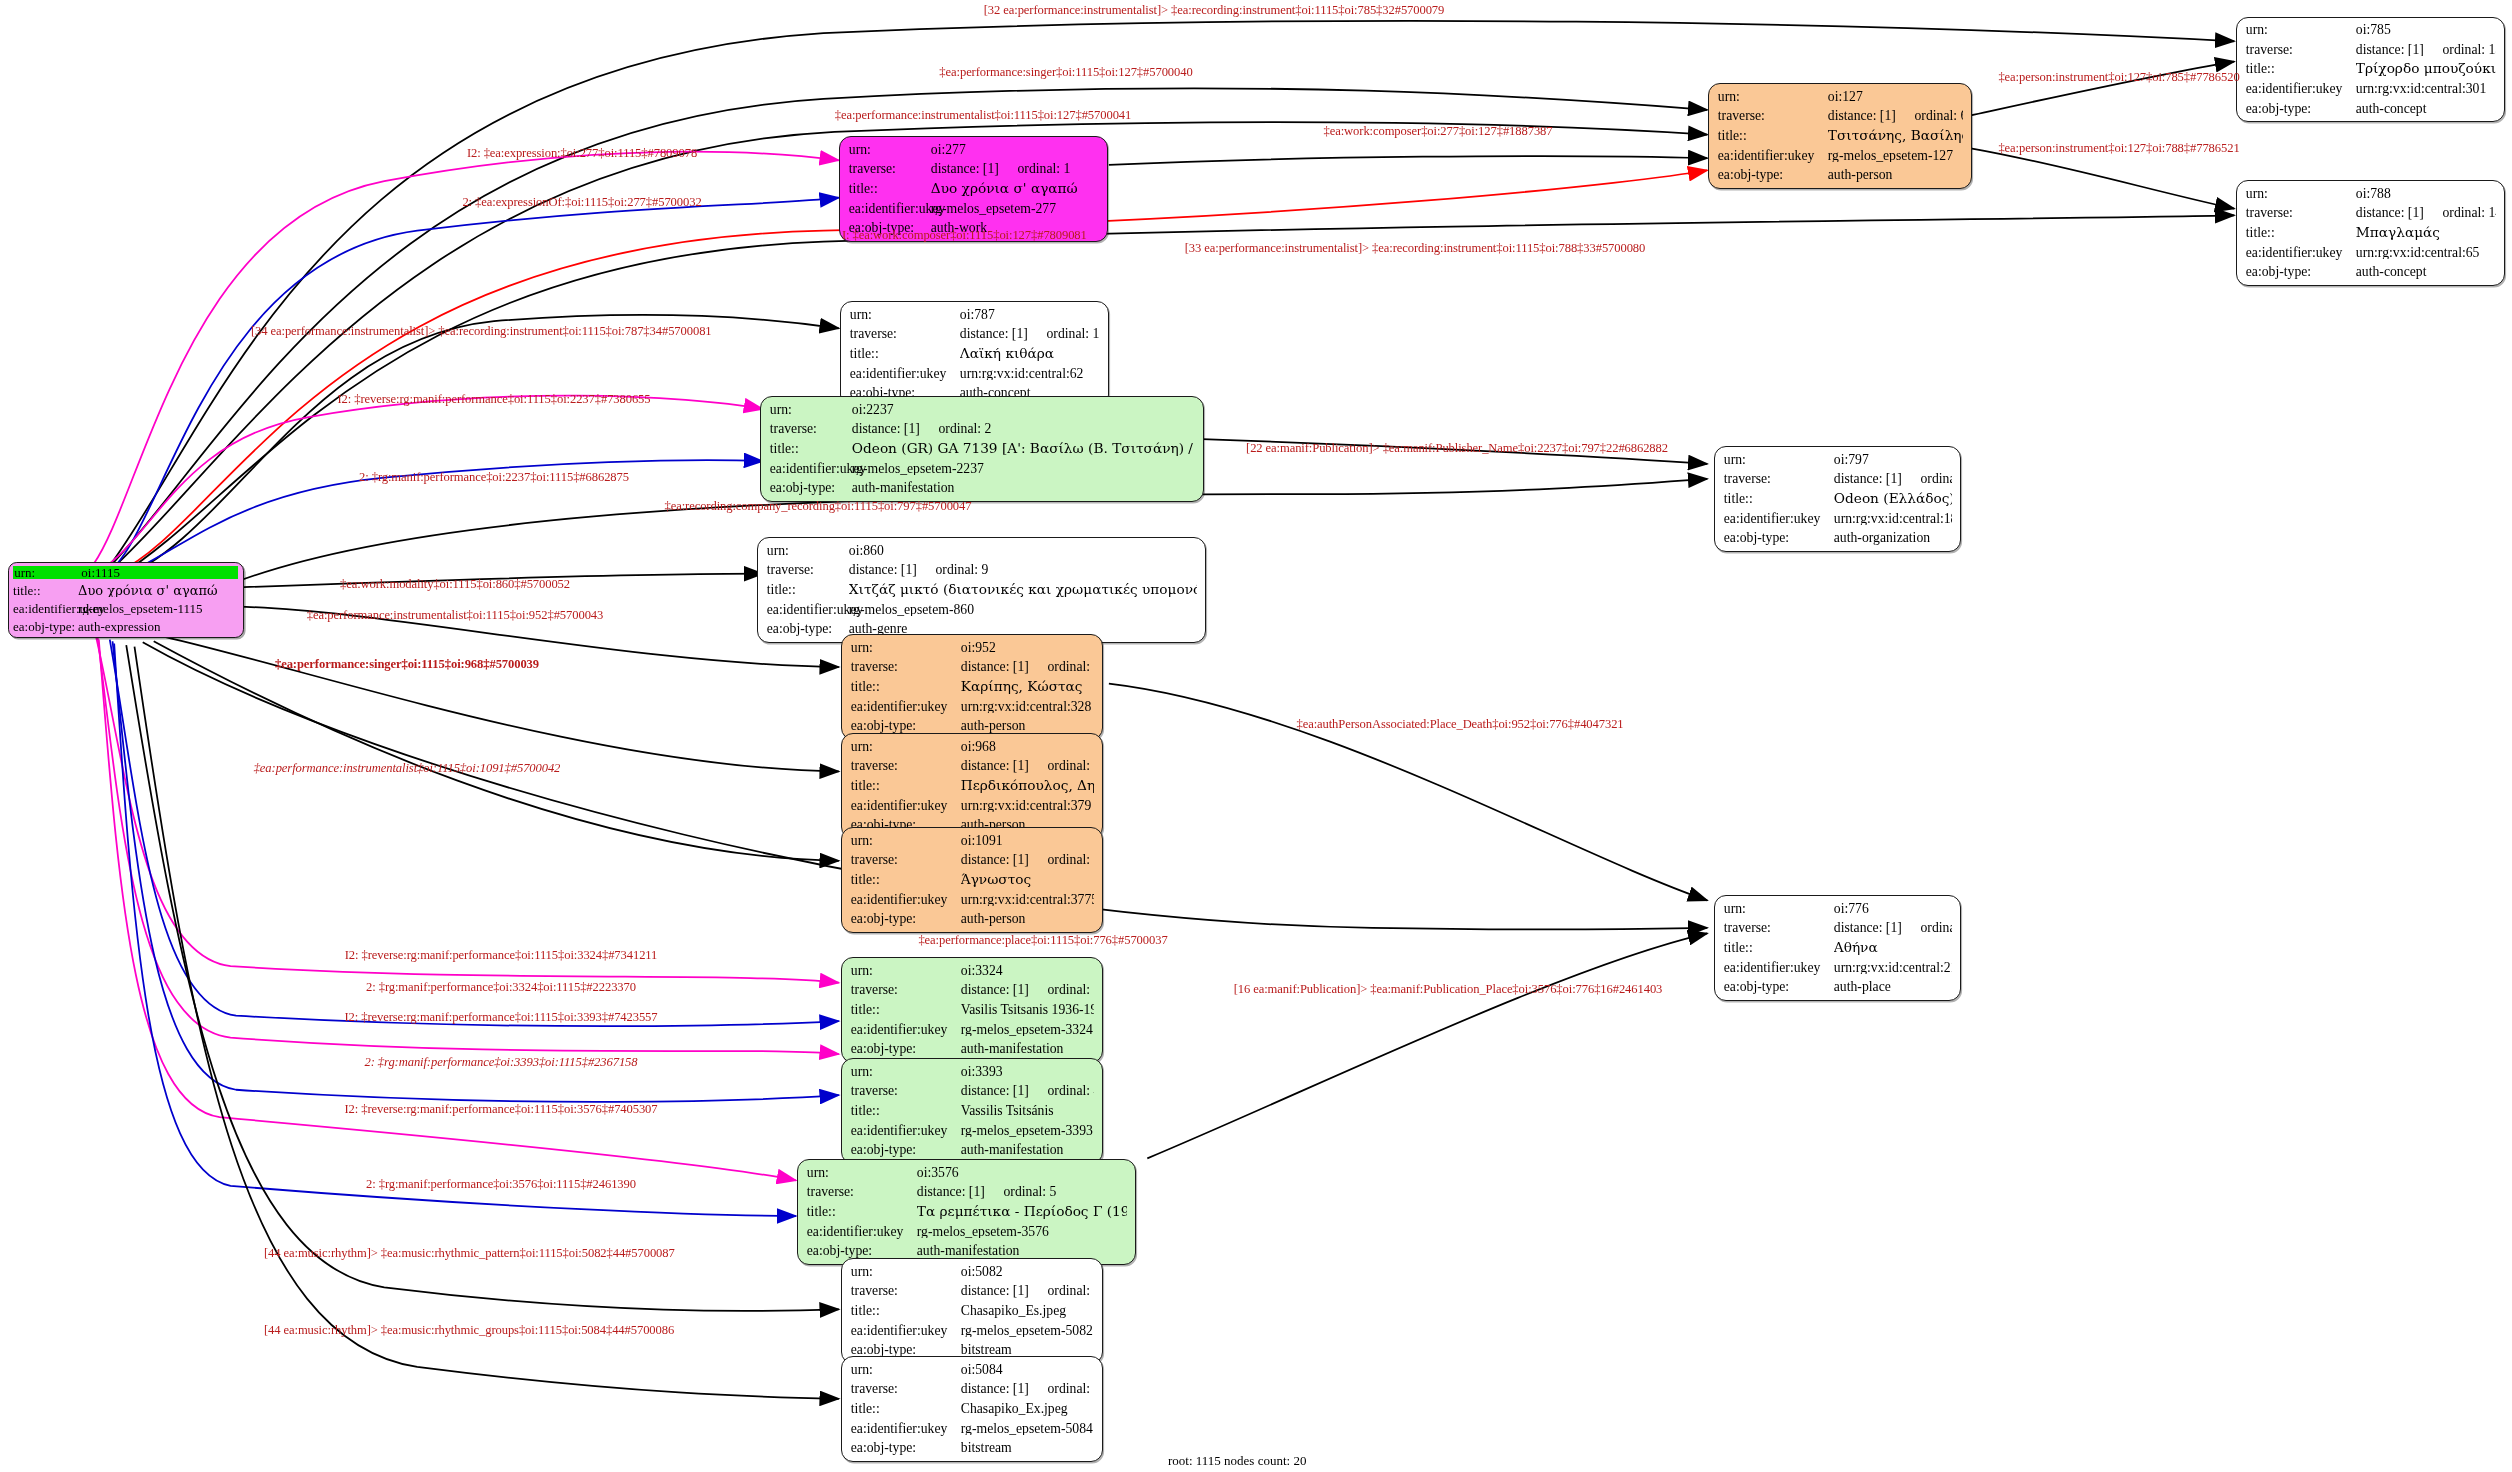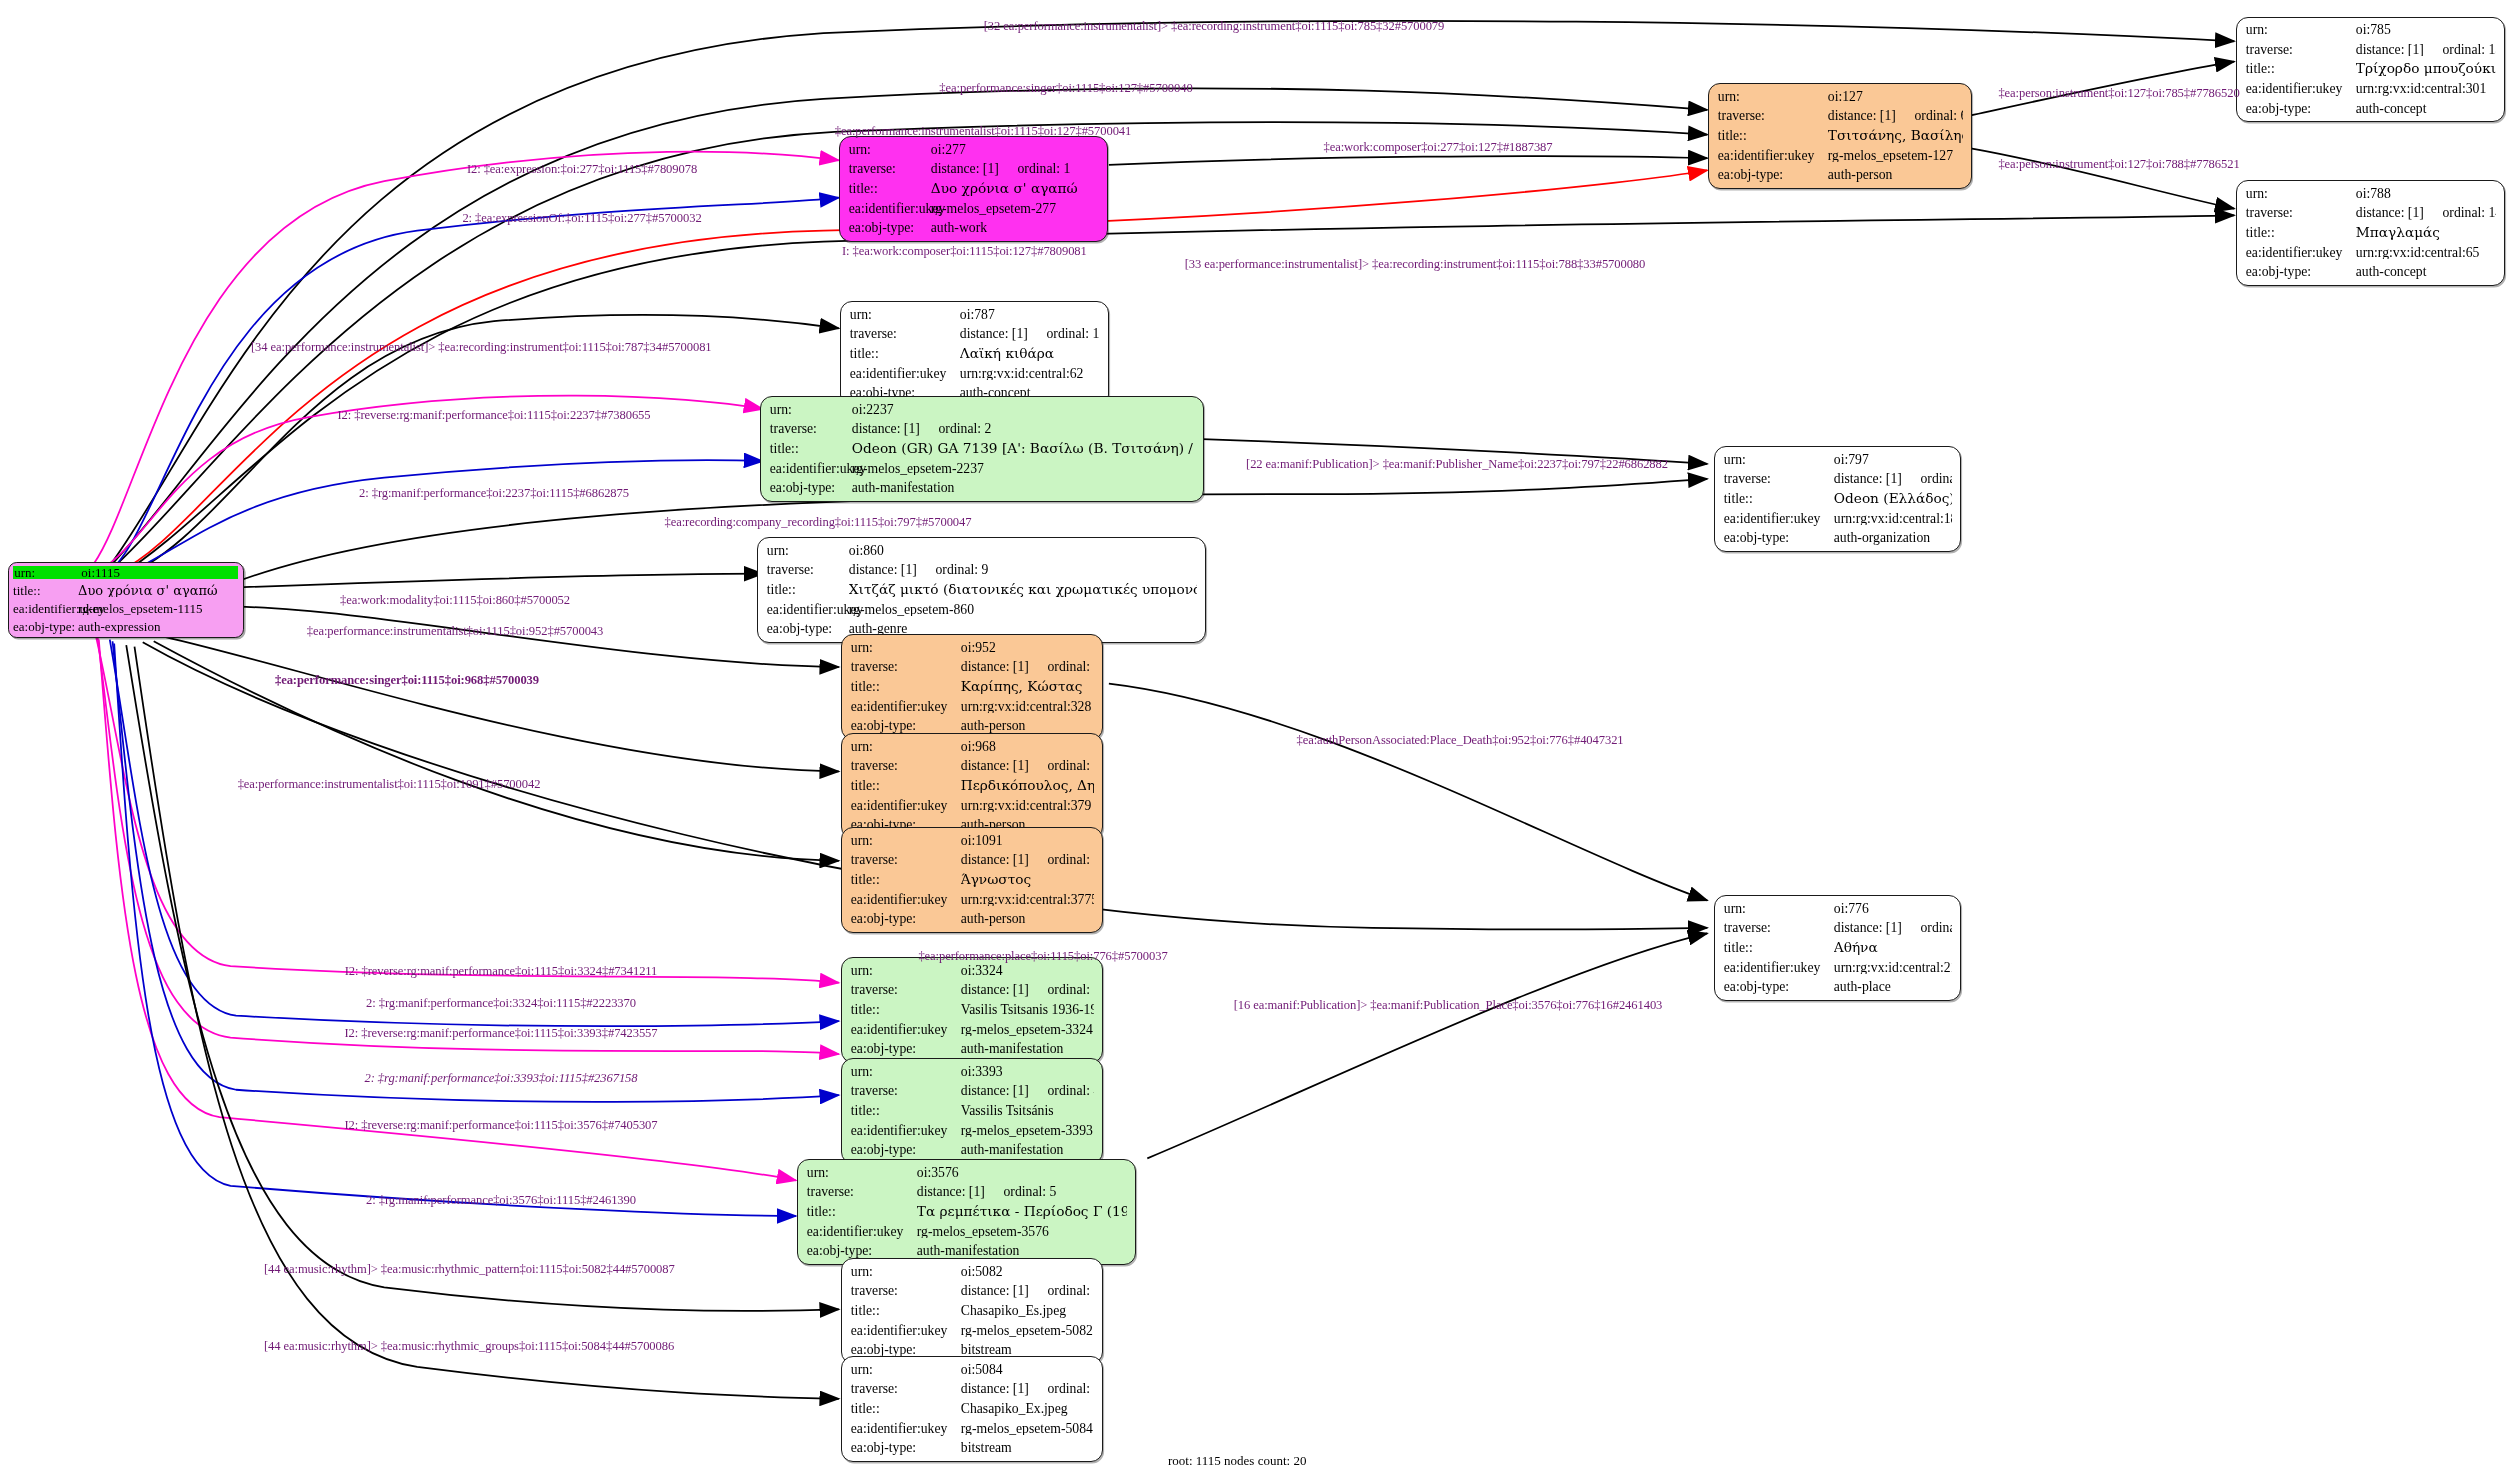--- a/index.html
+++ b/index.html
@@ -67,23 +67,22 @@
   .node.root .row { font-size: 13px; line-height: 1.0; }
   .node.root .row + .row { margin-top: 5px; }
   .node.root .k { width: 65px; }
   .node.root .hl { background: #00e000; display: inline-block; padding: 0 1.1px; }
 
   .elabel {
     position: absolute;
     font-size: 12.6px;
     line-height: 1.0;
     white-space: nowrap;
-    color: #701a75;
+    color: #b91c1c;
     letter-spacing: -0.1px;
-    margin-top: 16px;
   }
   .elabel.c { transform: translateX(-50%); }
 
   .footer {
     position: absolute;
     font-size: 13px;
     white-space: nowrap;
     color: #000000;
   }
   .greek { font-family: "DejaVu Serif", "Liberation Serif", serif; }
@@ -594,21 +593,21 @@
   <div class="elabel" style="left:842px; top:229px;">I: ‡ea:work:composer‡oi:1115‡oi:127‡#7809081</div>
   <div class="elabel c" style="left:1415px; top:242px;">[33 ea:performance:instrumentalist]&gt; ‡ea:recording:instrument‡oi:1115‡oi:788‡33#5700080</div>
   <div class="elabel" style="left:251px; top:325px;">[34 ea:performance:instrumentalist]&gt; ‡ea:recording:instrument‡oi:1115‡oi:787‡34#5700081</div>
   <div class="elabel c" style="left:494px; top:393px;">I2: ‡reverse:rg:manif:performance‡oi:1115‡oi:2237‡#7380655</div>
   <div class="elabel c" style="left:494px; top:471px;">2: ‡rg:manif:performance‡oi:2237‡oi:1115‡#6862875</div>
   <div class="elabel c" style="left:1457px; top:442px;">[22 ea:manif:Publication]&gt; ‡ea:manif:Publisher_Name‡oi:2237‡oi:797‡22#6862882</div>
   <div class="elabel c" style="left:818px; top:500px;">‡ea:recording:company_recording‡oi:1115‡oi:797‡#5700047</div>
   <div class="elabel c" style="left:455px; top:578px;">‡ea:work:modality‡oi:1115‡oi:860‡#5700052</div>
   <div class="elabel c" style="left:455px; top:609px;">‡ea:performance:instrumentalist‡oi:1115‡oi:952‡#5700043</div>
   <div class="elabel c" style="left:407px; top:658px;font-weight:bold;">‡ea:performance:singer‡oi:1115‡oi:968‡#5700039</div>
-  <div class="elabel c" style="left:389px; top:762px;">‡ea:performance:instrumentalist‡oi:1115‡oi:1091‡#5700042</div>
+  <div class="elabel c" style="left:407px; top:762px;font-style:italic;">‡ea:performance:instrumentalist‡oi:1115‡oi:1091‡#5700042</div>
   <div class="elabel c" style="left:1460px; top:718px;">‡ea:authPersonAssociated:Place_Death‡oi:952‡oi:776‡#4047321</div>
   <div class="elabel c" style="left:1043px; top:934px;">‡ea:performance:place‡oi:1115‡oi:776‡#5700037</div>
   <div class="elabel c" style="left:501px; top:949px;">I2: ‡reverse:rg:manif:performance‡oi:1115‡oi:3324‡#7341211</div>
   <div class="elabel c" style="left:501px; top:981px;">2: ‡rg:manif:performance‡oi:3324‡oi:1115‡#2223370</div>
   <div class="elabel c" style="left:501px; top:1011px;">I2: ‡reverse:rg:manif:performance‡oi:1115‡oi:3393‡#7423557</div>
   <div class="elabel c" style="left:501px; top:1056px;font-style:italic;">2: ‡rg:manif:performance‡oi:3393‡oi:1115‡#2367158</div>
   <div class="elabel c" style="left:501px; top:1103px;">I2: ‡reverse:rg:manif:performance‡oi:1115‡oi:3576‡#7405307</div>
   <div class="elabel c" style="left:501px; top:1178px;">2: ‡rg:manif:performance‡oi:3576‡oi:1115‡#2461390</div>
   <div class="elabel c" style="left:1448px; top:983px;">[16 ea:manif:Publication]&gt; ‡ea:manif:Publication_Place‡oi:3576‡oi:776‡16#2461403</div>
   <div class="elabel" style="left:264px; top:1247px;">[44 ea:music:rhythm]&gt; ‡ea:music:rhythmic_pattern‡oi:1115‡oi:5082‡44#5700087</div>

